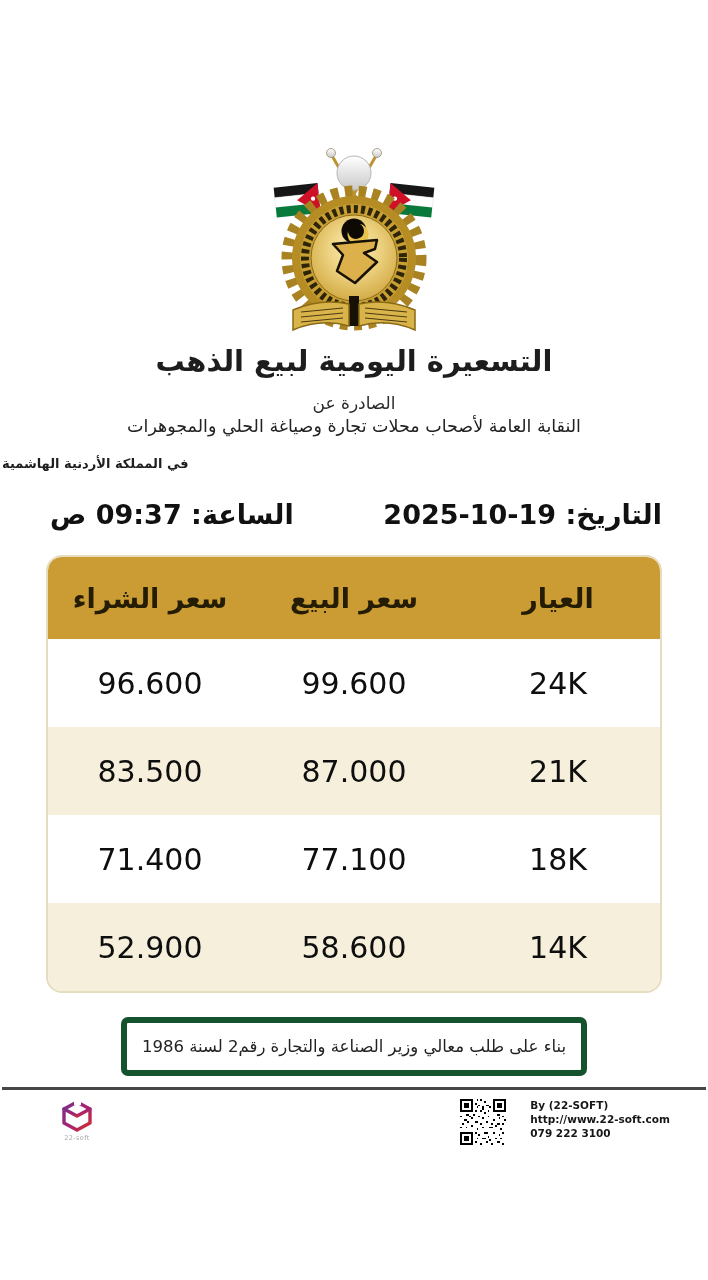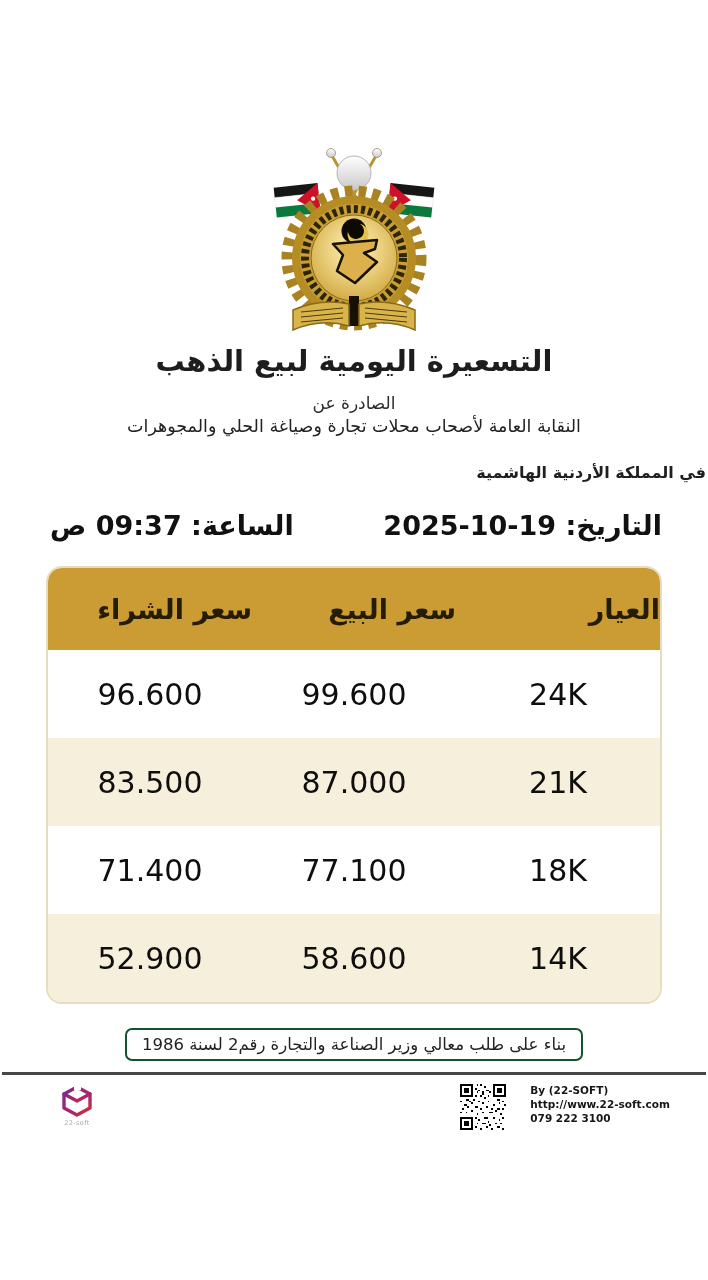--- a/index.html
+++ b/index.html
@@ -9,49 +9,49 @@
     width:704px; height:1280px; margin:0 auto; background:#ffffff;
     position:relative; overflow:hidden; direction:rtl;
   }
   .emblem-wrap { padding-top:140px; display:flex; justify-content:center; }
   .title {
     text-align:center; font-size:29px; font-weight:bold; color:#1d1d1d;
     margin-top:4px; letter-spacing:0;
   }
   .issued { text-align:center; font-size:17px; color:#2a2a2a; margin-top:15px; }
   .syndicate { text-align:center; font-size:17.5px; color:#222; margin-top:3px; white-space:nowrap; }
-  .kingdom { text-align:right; font-size:16px; font-weight:600; color:#1f1f1f; margin-top:27px; }
+  .kingdom { text-align:left; font-size:13px; font-weight:600; color:#1f1f1f; margin-top:20px; }
 
   .datetime-row {
     display:flex; justify-content:space-between; align-items:center;
     padding:0 44px 0 48px; margin-top:28px;
   }
   .dt-item { font-size:27px; font-weight:bold; color:#111; white-space:nowrap; }
 
   .price-table {
     width:616px; margin:25px auto 0; border:2px solid #e6dcc0;
     border-radius:16px; overflow:hidden; background:#fff;
   }
   .pt-header {
     display:flex; align-items:center; height:82px;
     background:#cb9c34; border-radius:13px 13px 0 0;
   }
   .pt-header .cell {
-    flex:1; font-size:27px; font-weight:bold; color:#241c03;
+    flex:1; text-align:center; font-size:27px; font-weight:bold; color:#241c03;
   }
   .pt-row { display:flex; align-items:center; height:88px; background:#ffffff; }
   .pt-row.alt { background:#f6efdb; }
   .pt-row .cell {
     flex:1; text-align:center; font-size:30px; font-weight:normal; color:#0e0e0e;
   }
 
   .note-wrap { text-align:center; margin-top:24px; }
   .note-box {
-    display:inline-block; border:2px solid #14532d; border-radius:7px;
-    padding:5px 15px; font-size:16.5px; color:#222; background:#fff;
+    display:inline-block; border:6px solid #14532d; border-radius:7px;
+    padding:14px 15px; font-size:16.5px; color:#222; background:#fff;
   }
 
   .divider { border-top:3px solid #474747; margin-top:11px; width:100%; }
 
   .footer {
     direction:ltr; display:flex; justify-content:space-between;
     align-items:flex-start; padding:9px 36px 0 52px;
   }
   .brand-left { display:flex; flex-direction:column; align-items:center; width:46px; }
   .brand-caption { font-size:6.5px; color:#a9a9a9; margin-top:1px; letter-spacing:0.4px; }

